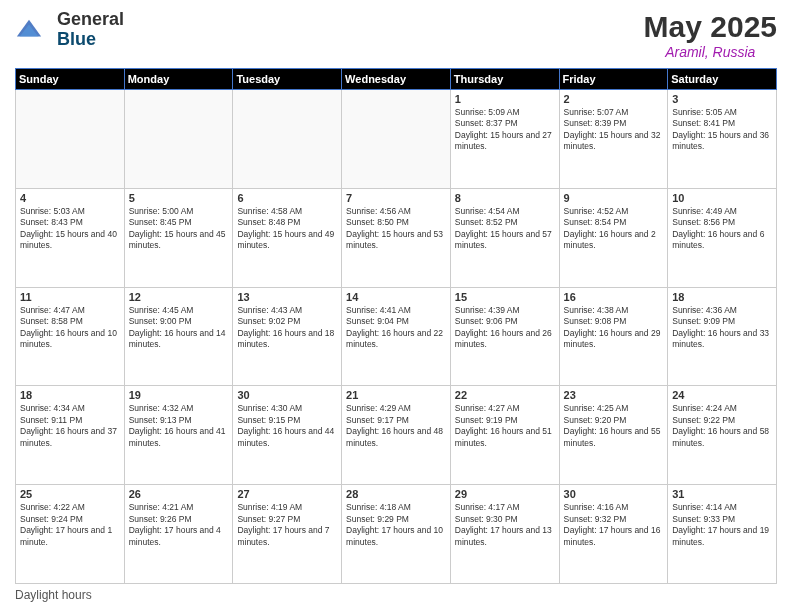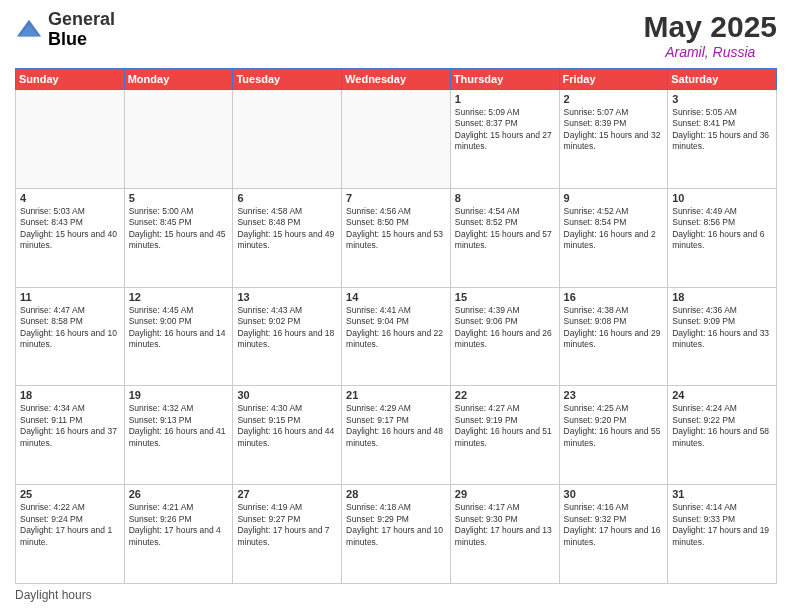--- a/index.html
+++ b/index.html
@@ -19,30 +19,30 @@
     }
     .header {
       display: flex;
       justify-content: space-between;
       align-items: flex-start;
       margin-bottom: 8px;
     }
     .logo {
       display: flex;
       align-items: center;
-      gap: 5px;
+      gap: 14px;
       justify-content: flex-end;
     }
     .logo-text {
       font-size: 18px;
       font-weight: bold;
       line-height: 1.1;
     }
     .logo-general { color: #333; }
-    .logo-blue { color: #000000; }
+    .logo-blue { color: #0c4a6e; }
     .logo-icon {
       width: 28px;
       height: 28px;
     }
     .title-block {
       text-align: center;
     }
     .month-title {
       font-size: 30px;
       font-weight: bold;
@@ -54,21 +54,21 @@
       font-style: italic;
     }
     .calendar {
       flex: 1;
       border: 1px solid #ccc;
       border-collapse: collapse;
       width: 100%;
       table-layout: fixed;
     }
     .calendar th {
-      background: #ef4444;
+      background: #000000;
       color: #fff;
       font-size: 11px;
       font-weight: bold;
       padding: 4px 3px;
       border: 1px solid #4477cc;
       text-align: left;
     }
     .calendar td {
       border: 1px solid #ccc;
       vertical-align: top;

